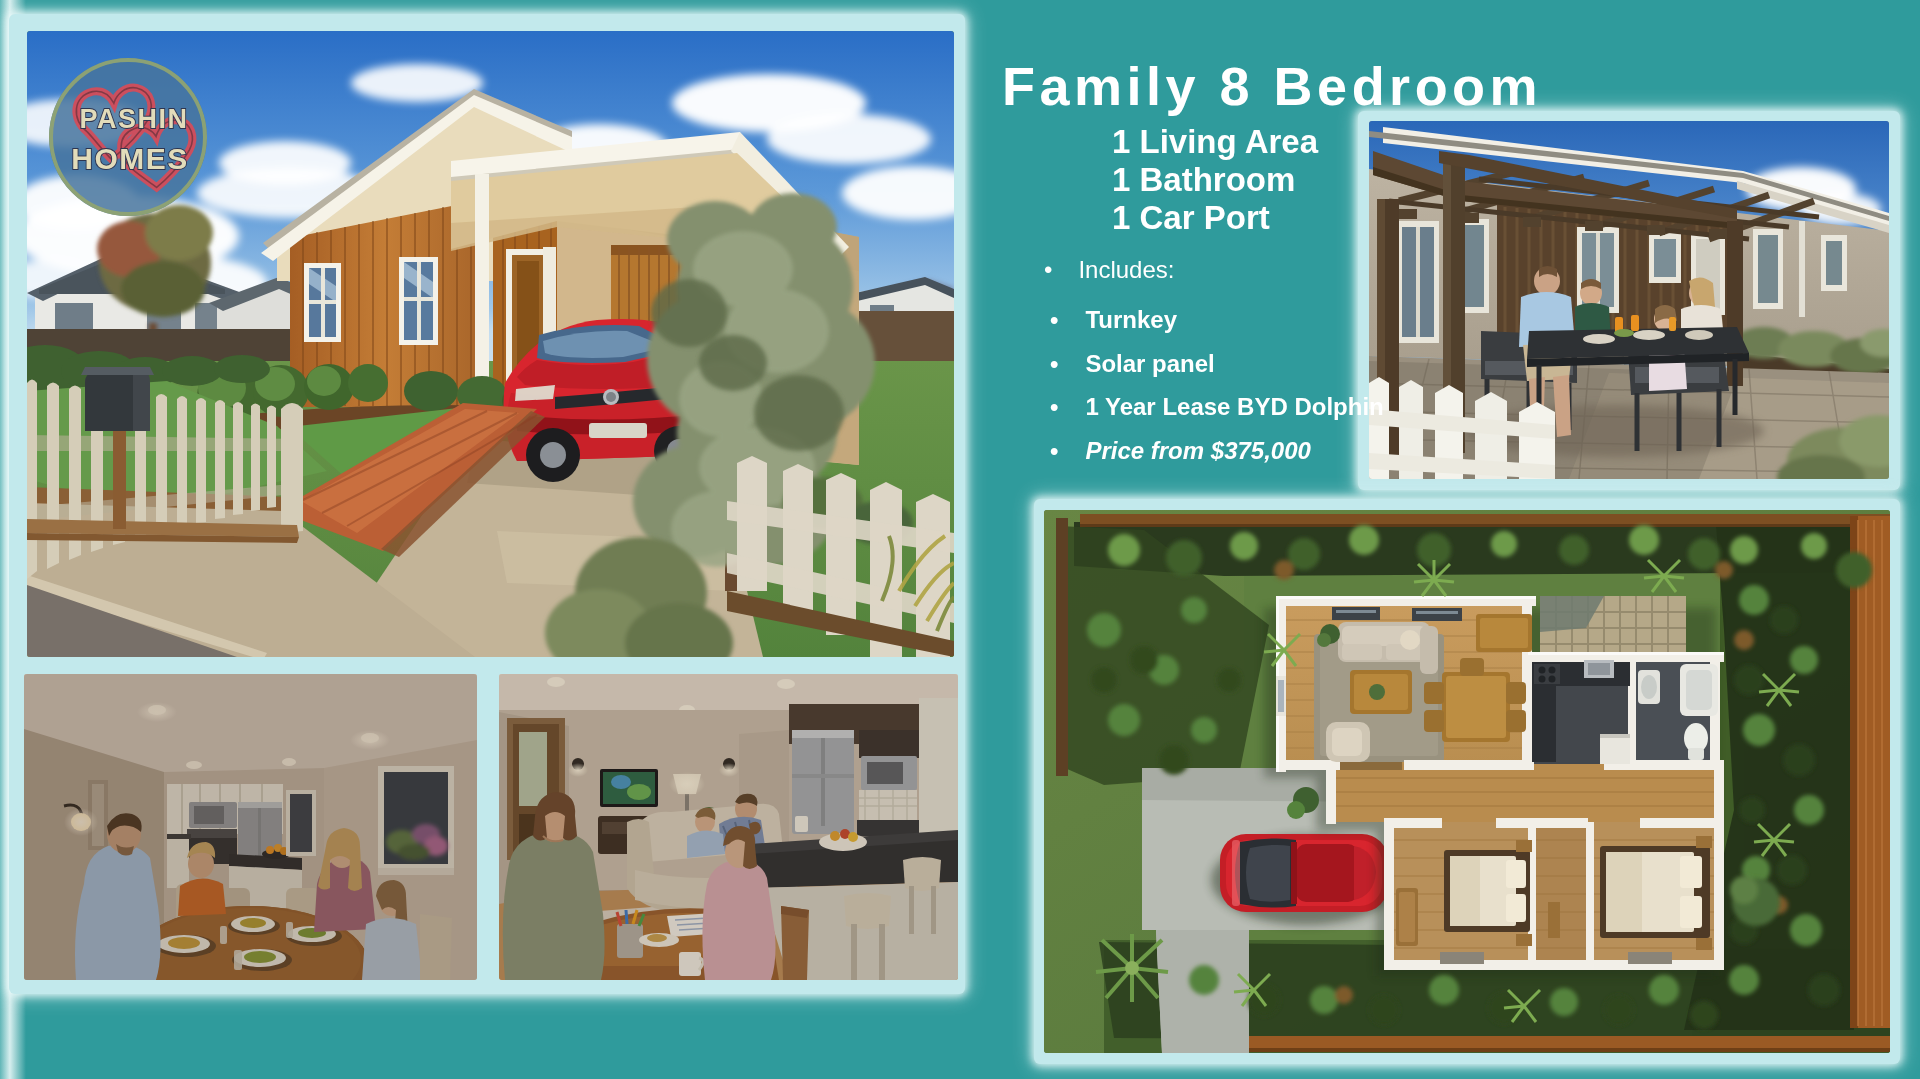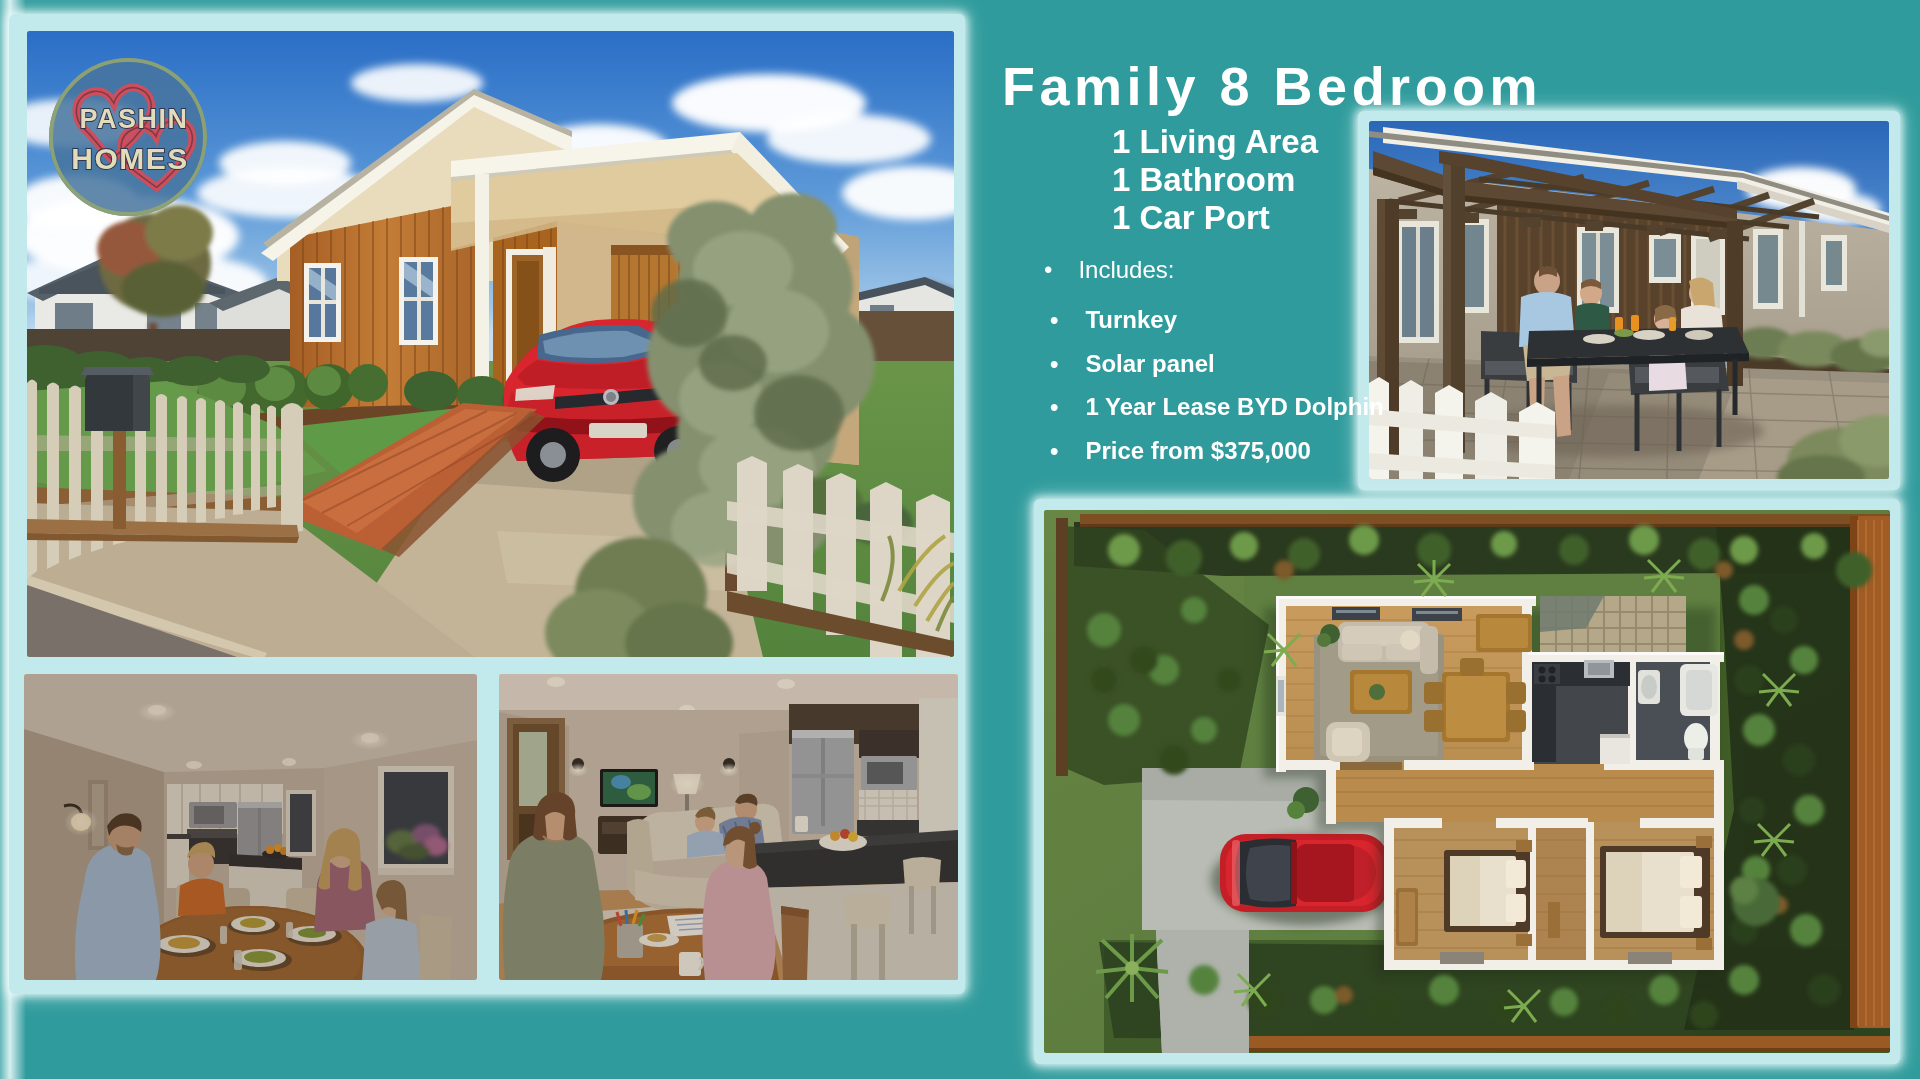--- a/index.html
+++ b/index.html
@@ -1297,21 +1297,21 @@
 <div class="abs" style="left:1002px;top:55px;width:700px;color:#fff;font-size:54px;font-weight:bold;letter-spacing:4.5px;">Family 8 Bedroom</div>
 
 <div class="abs" style="left:1112px;top:123px;color:#fff;font-size:33px;font-weight:bold;line-height:38px;">1 Living Area<br>1 Bathroom<br>1 Car Port</div>
 
 <div class="abs" style="left:1044px;top:256px;color:#fff;font-size:24px;font-weight:normal;">•<span style="margin-left:26px;">Includes:</span></div>
 
 <div class="abs" style="left:1034px;top:298px;color:#fff;font-size:24px;font-weight:bold;line-height:43.5px;margin-left:16px;">
 <div>•<span style="margin-left:27px;">Turnkey</span></div>
 <div>•<span style="margin-left:27px;">Solar panel</span></div>
 <div>•<span style="margin-left:27px;">1 Year Lease BYD Dolphin</span></div>
-<div>•<span style="margin-left:27px;">Price from $375,000</span></div>
+<div>•<span style="margin-left:27px;font-style:italic;">Price from $375,000</span></div>
 </div>
 
 <div class="abs" id="logo" style="left:46px;top:55px;width:164px;height:164px;">
 <svg width="164" height="164" viewBox="0 0 164 164">
 <circle cx="82" cy="82" r="79" fill="#46749e" opacity=".85"></circle>
 <circle cx="82" cy="82" r="77" fill="none" stroke="#8fa372" stroke-width="4" opacity=".95"></circle>
 
 <g fill="none" stroke="#cc4f5e" stroke-width="8">
 <path d="M40 72 C26 56 32 34 52 33 C64 33 69 42 71 48 C75 40 85 33 96 37 C110 43 111 59 101 71 C88 86 66 99 59 103 C53 95 46 81 40 72 Z" transform="rotate(-10 70 66)"></path>
 <path d="M84 108 C72 92 76 72 94 69 C105 67 112 75 114 81 C118 73 128 66 139 70 C151 75 153 90 144 101 C132 115 112 127 104 131 C98 124 90 116 84 108 Z" transform="rotate(-12 114 100)"></path>

